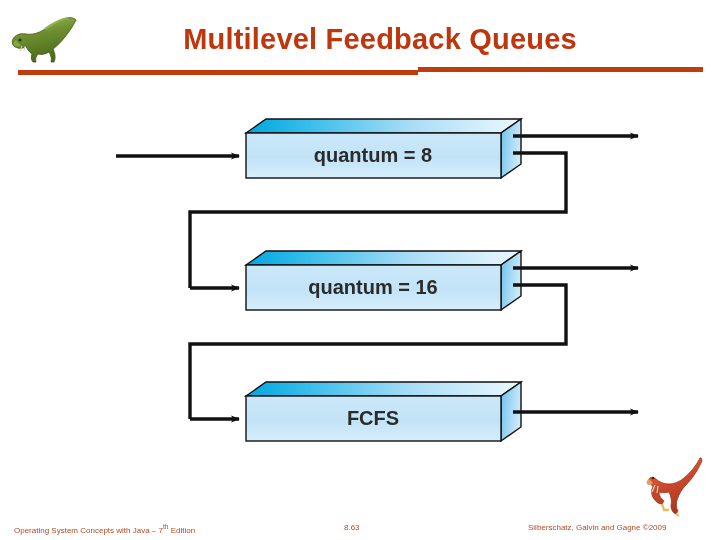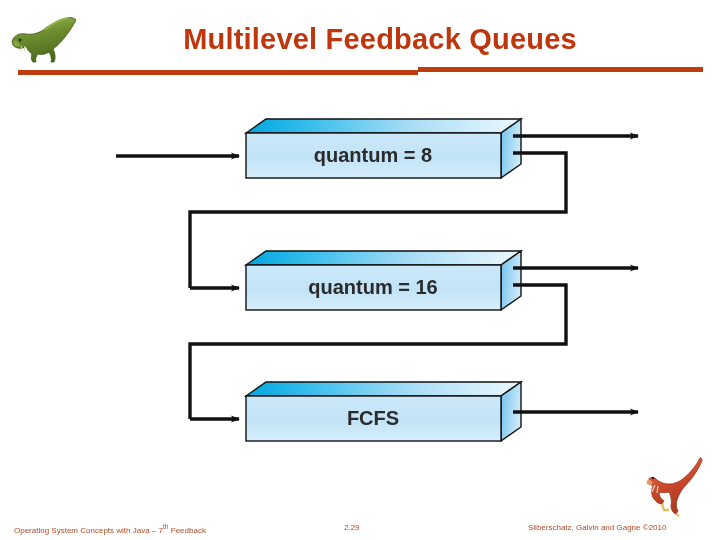--- a/index.html
+++ b/index.html
@@ -200,18 +200,18 @@
              C41,42 44,37 48,33 C54,27 60,18 64,9
              C64,7 63,5 62,6 Z" fill="url(#odino)" stroke="#8c2c18" stroke-width="0.7"></path>
     <path d="M11,27 C9,28 8,30 9,32 C11,34 14,33 15,31 Z" fill="#e59a6a"></path>
     <circle cx="15" cy="26" r="1.3" fill="#4a1508"></circle>
     <path d="M17,33 L14,40 M20,34 L19,41" stroke="#d9d9c8" stroke-width="1.2" fill="none"></path>
     <path d="M24,52 L26,58 L31,58" stroke="#e3c15a" stroke-width="2.4" fill="none"></path>
     <path d="M38,62 L41,64" stroke="#e3c15a" stroke-width="2.2" fill="none"></path>
   </svg>
 
   <div class="footer-text" id="footer-left">
-    <span>Operating System Concepts with Java – 7</span><sup>th</sup><span> Feedback</span>
+    <span>Operating System Concepts with Java – 7</span><sup>th</sup><span> Edition</span>
   </div>
-  <div class="footer-text" id="footer-page">2.29</div>
-  <div class="footer-text" id="footer-right">Silberschatz, Galvin and Gagne ©2010</div>
+  <div class="footer-text" id="footer-page">8.63</div>
+  <div class="footer-text" id="footer-right">Silberschatz, Galvin and Gagne ©2009</div>
 
 </div>
 
 </body></html>

